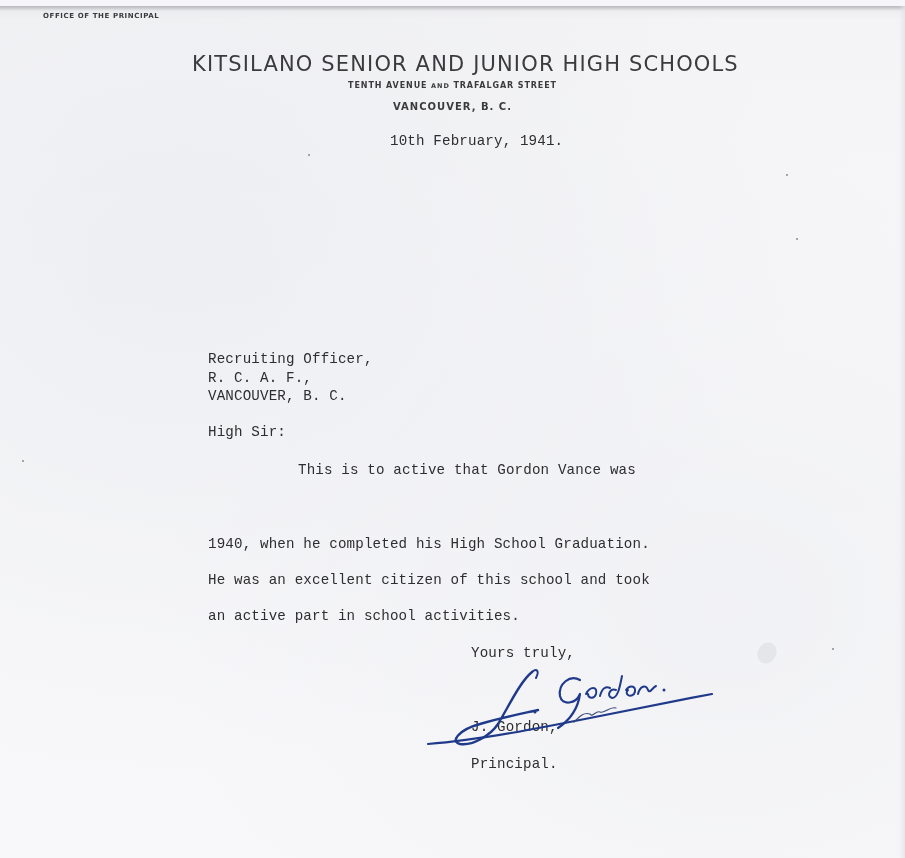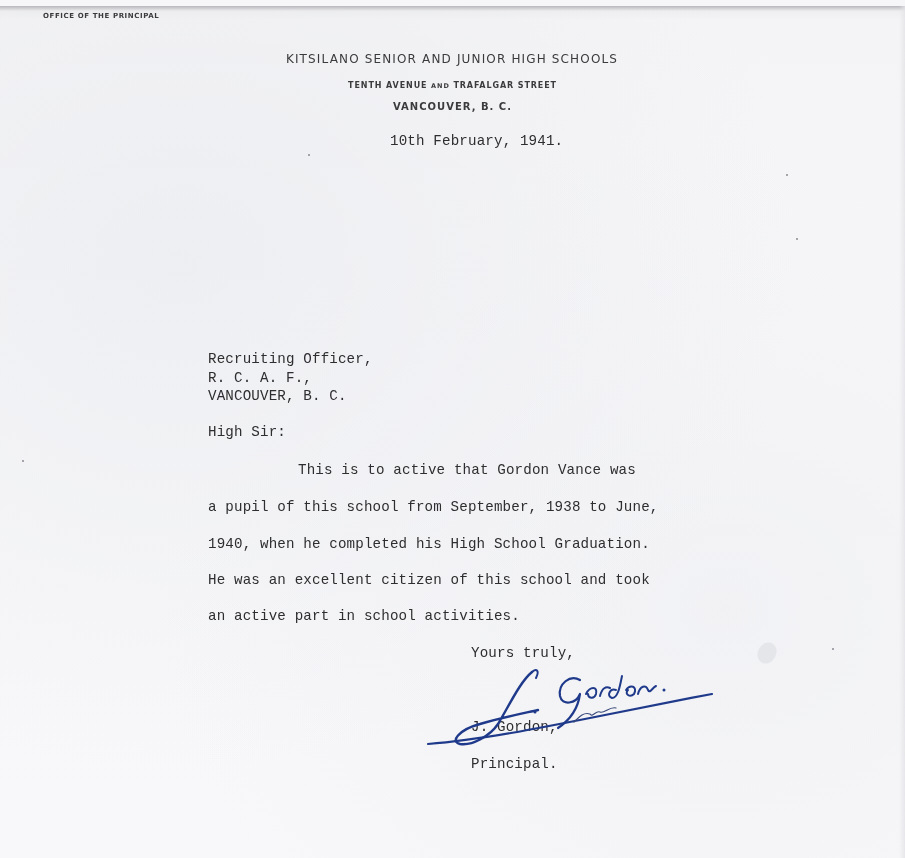--- a/index.html
+++ b/index.html
@@ -48,21 +48,21 @@
       position: absolute;
       left: 0; width: 905px;
       text-align: center;
       color: #3b3b3e;
     }
     .lh-title {
       top: 46px;
       left: 192px;
       width: 520px;
       font-family: "DejaVu Sans", sans-serif;
-      font-size: 12px;
+      font-size: 21px;
       letter-spacing: 1.15px;
       font-weight: normal;
       white-space: nowrap;
     }
     .lh-street {
       top: 75px;
       left: 0;
       font-family: "DejaVu Sans", sans-serif;
       font-weight: bold;
       font-size: 8px;
@@ -133,21 +133,20 @@
 
   <div class="typed date">10th February, 1941.</div>
 
   <div class="typed addr1">Recruiting Officer,</div>
   <div class="typed addr2">R. C. A. F.,</div>
   <div class="typed addr3">VANCOUVER, B. C.</div>
 
   <div class="typed salutation">High Sir:</div>
 
   <div class="typed body1">This is to active that Gordon Vance was</div>
-  <div class="typed body2">a pupil of this school from September, 1938 to June,</div>
   <div class="typed body3">1940, when he completed his High School Graduation.</div>
   <div class="typed body4">He was an excellent citizen of this school and took</div>
   <div class="typed body5">an active part in school activities.</div>
 
   <div class="typed closing">Yours truly,</div>
   <div class="typed signer-name">J. Gordon,</div>
   <div class="typed signer-title">Principal.</div>
 
   <svg class="signature" viewBox="0 0 300 90" xmlns="http://www.w3.org/2000/svg">
     <g fill="none" stroke="#1f3a8a" stroke-linecap="round" stroke-linejoin="round">

